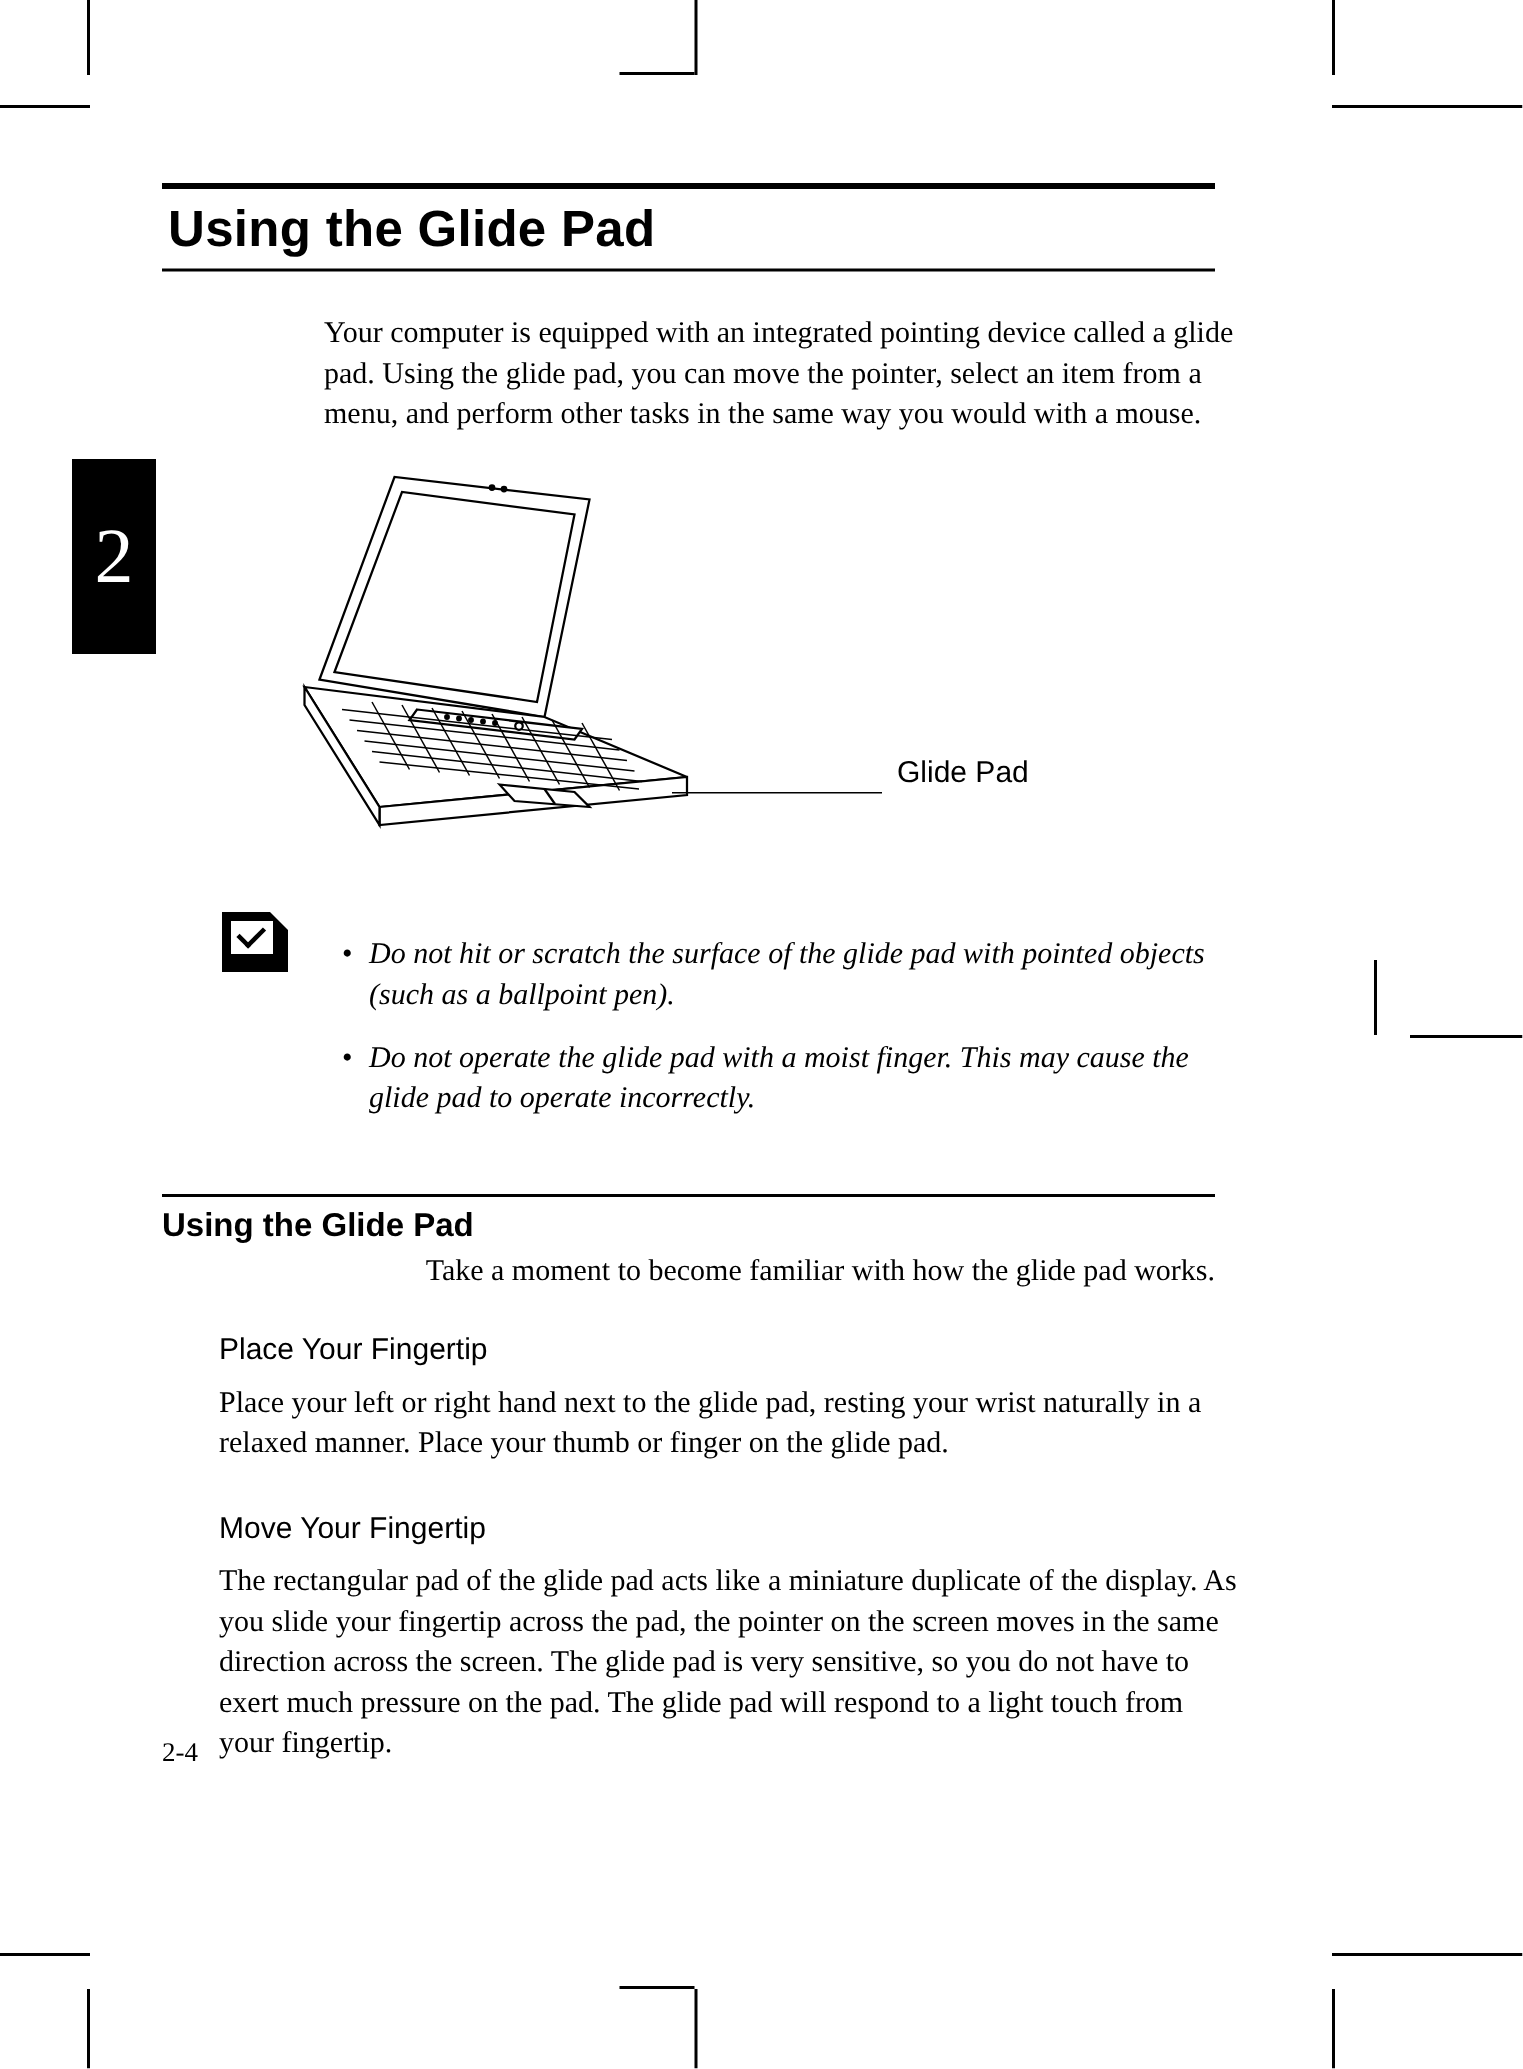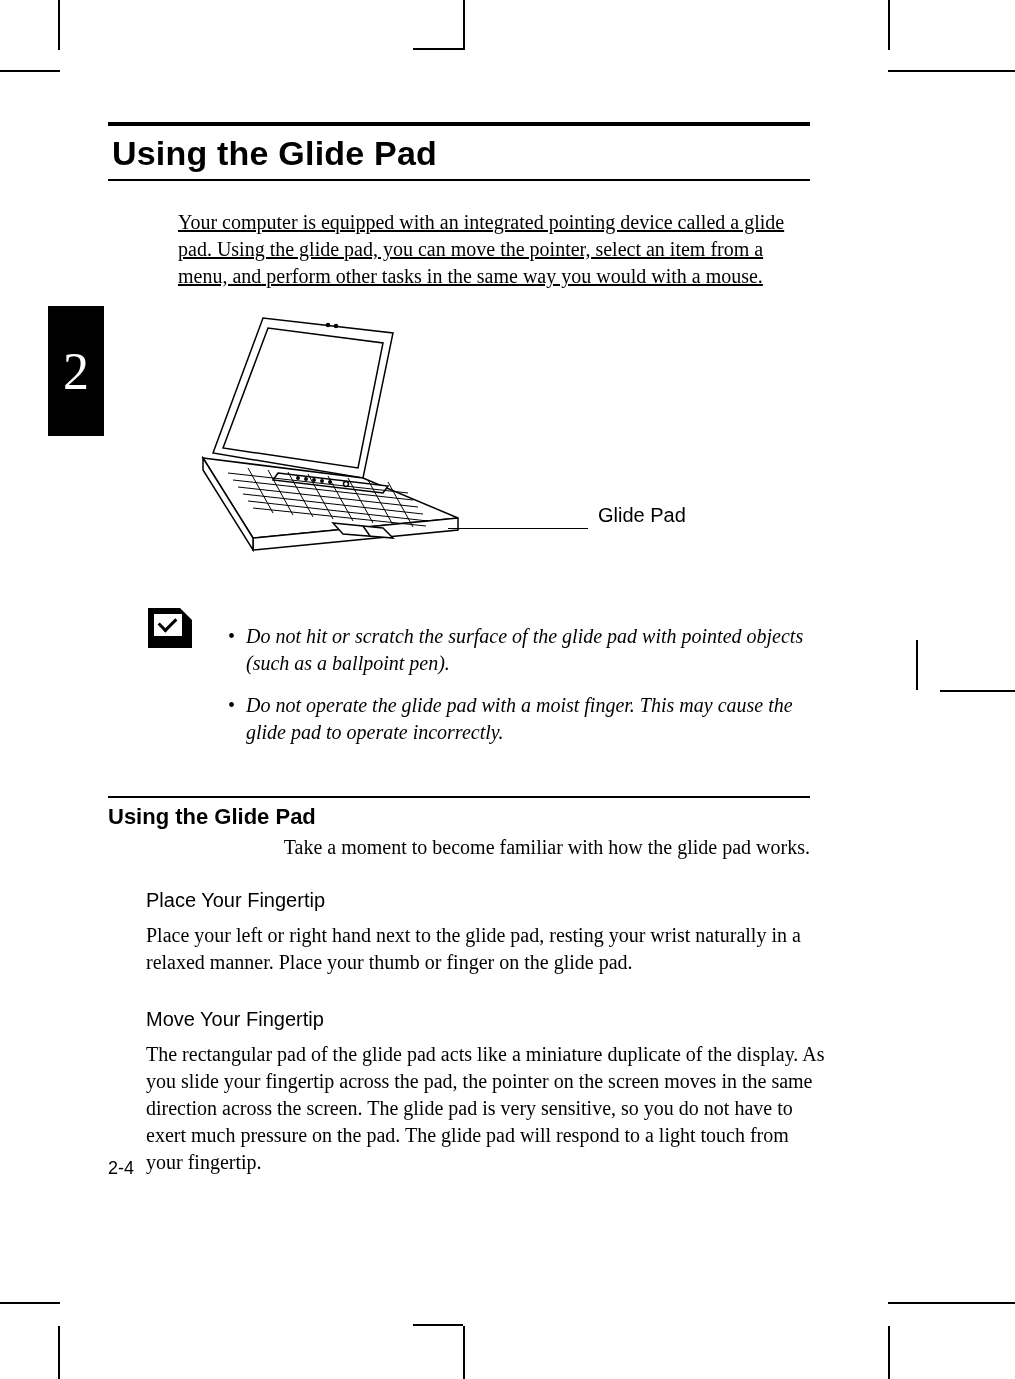--- a/index.html
+++ b/index.html
@@ -14,21 +14,21 @@
   
   .chapter-tab { position: absolute; left: 48px; top: 306px; width: 56px; height: 130px; background: #000; color: #fff; display: flex; align-items: center; justify-content: center; font-size: 52px; font-family: "Times New Roman", serif; }
 
   
   .content { position: absolute; left: 108px; top: 122px; width: 702px; }
 
   .title-rule-top { height: 4px; background: #000; width: 100%; margin-bottom: 8px; }
   .title { font-family: Arial, Helvetica, sans-serif; font-weight: bold; font-size: 34px; letter-spacing: 0.2px; padding: 0 4px 6px 4px; }
   .title-rule-bottom { height: 2px; background: #000; width: 100%; margin-bottom: 28px; }
 
-  .intro { margin-left: 70px; font-size: 20px; line-height: 1.35; width: 620px; text-decoration: underline; }
+  .intro { margin-left: 108px; font-size: 20px; line-height: 1.35; width: 620px; }
 
   .figure-wrap { position: relative; margin-top: 18px; margin-left: 50px; height: 260px; }
   .laptop-svg { position: absolute; left: 0; top: 0; }
   .callout-line { position: absolute; left: 290px; top: 220px; width: 140px; height: 1px; background: #000; }
   .callout-label { position: absolute; left: 440px; top: 196px; font-family: Arial, Helvetica, sans-serif; font-size: 20px; }
 
   .note-block { display: flex; margin-top: 40px; margin-left: 40px; width: 700px; }
   .note-icon { width: 44px; height: 40px; background: #000; position: relative; margin-right: 36px; flex-shrink: 0; }
   .note-icon .dog-ear { position: absolute; top: 0; right: 0; width: 0; height: 0; border-left: 12px solid transparent; border-top: 12px solid #fff; }
   .note-icon .check { position: absolute; left: 6px; top: 6px; width: 28px; height: 22px; background: #fff; }
@@ -37,21 +37,21 @@
   .note-list li { position: relative; padding-left: 18px; margin-bottom: 2px; margin-top: 15px; }
   .note-list li::before { content: "•"; position: absolute; left: 0; top: 0; font-style: normal; }
 
   .section-rule { height: 1.5px; background: #000; width: 100%; margin-top: 48px; margin-bottom: 6px; }
   .subheading { font-family: Arial, Helvetica, sans-serif; font-weight: bold; font-size: 22px; margin-bottom: 4px; }
   .sub-intro { margin-left: 38px; font-size: 20px; line-height: 1.35; margin-bottom: 28px; text-align: right; }
 
   .sub2 { font-family: Arial, Helvetica, sans-serif; font-weight: normal; font-size: 20px; margin-left: 38px; margin-bottom: 10px; }
   .body { margin-left: 38px; font-size: 20px; line-height: 1.35; margin-bottom: 32px; width: 680px; }
 
-  .page-number { position: absolute; left: 108px; bottom: 200px; font-family: Liberation Sans, sans-serif; font-size: 18px; }
+  .page-number { position: absolute; left: 108px; bottom: 200px; font-family: Liberation Serif, serif; font-size: 18px; }
 </style>
 </head>
 <body>
 
 <div class="page">
 
   <div class="crop h" style="left:0; top:70px; width:60px;"></div>
   <div class="crop v" style="left:58px; top:0; height:50px;"></div>
 
   <div class="crop v" style="left:463px; top:0; height:50px;"></div>

